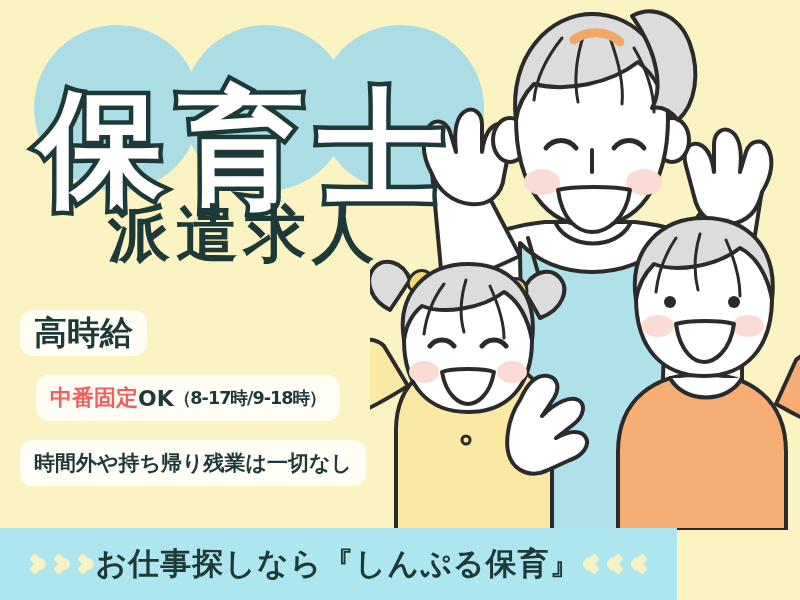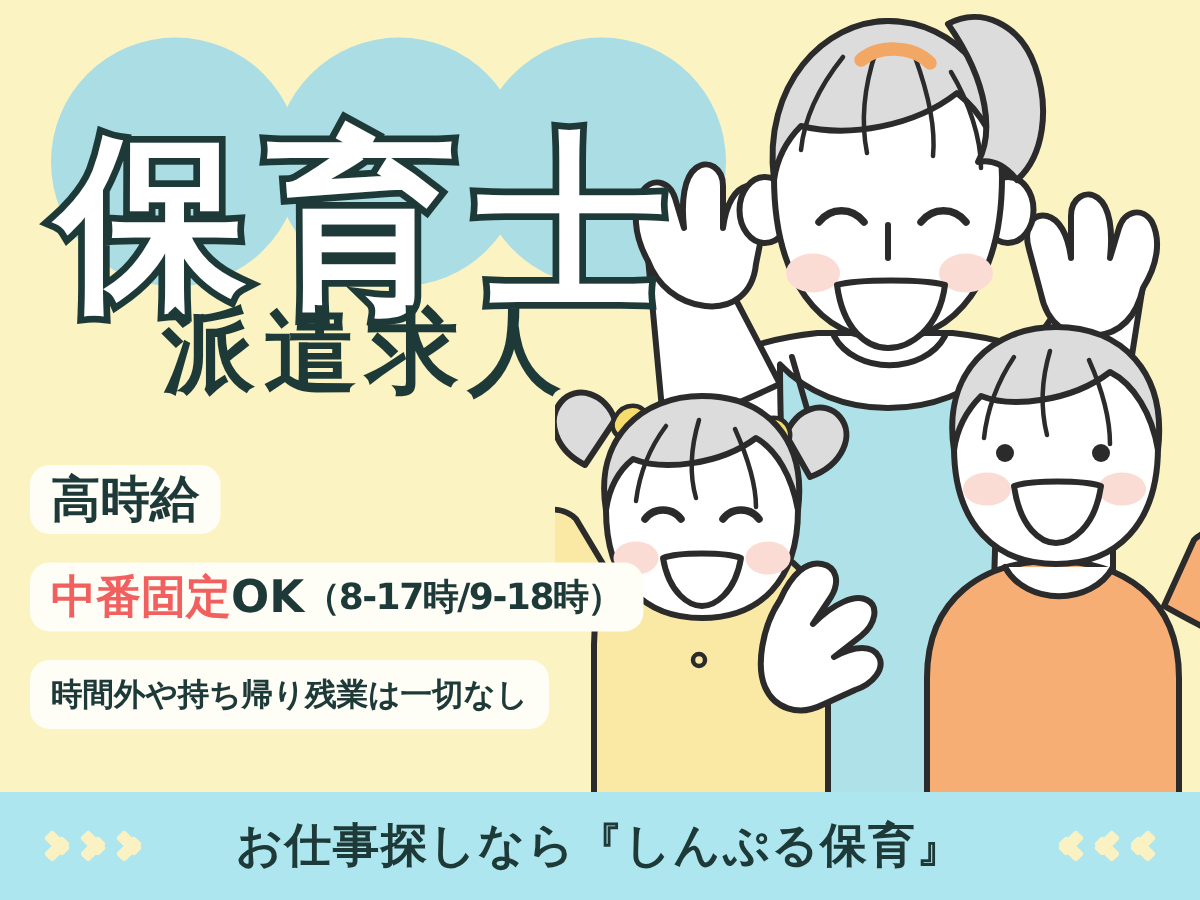--- a/index.html
+++ b/index.html
@@ -64,31 +64,31 @@
     border-radius: 13px;
     display: flex;
     align-items: center;
     white-space: nowrap;
     font-weight: bold;
     color: #1E3A38;
     font-family: "DejaVu Sans", "Liberation Sans", sans-serif;
     box-sizing: border-box;
   }
   #pill-1 { left: 20px; top: 310px; height: 46px; padding: 0 14px; font-size: 33px; letter-spacing: 0px; gap: 16px; }
-  #pill-2 { left: 20px; top: 375px; height: 46px; padding: 0 14px; font-size: 30px; letter-spacing: 0px; }
+  #pill-2 { left: 36px; top: 375px; height: 46px; padding: 0 14px; font-size: 22px; letter-spacing: 0px; }
   #pill-3 { left: 20px; top: 440px; height: 46px; padding: 0 14px; font-size: 21px; letter-spacing: 0px; }
   .hl-red { color: #F1605E; }
   .small-note { font-size: 0.80em; letter-spacing: -1px; text-align: center; }
 
   
   #bottom-banner {
     position: absolute;
     left: 0;
     bottom: 0;
-    width: 800px;
+    width: 677px;
     height: 72px;
     background: #ADE6EE;
     display: flex;
     align-items: center;
     justify-content: center;
   }
   #banner-text {
     font-size: 31px;
     font-weight: bold;
     color: #1E3A38;

